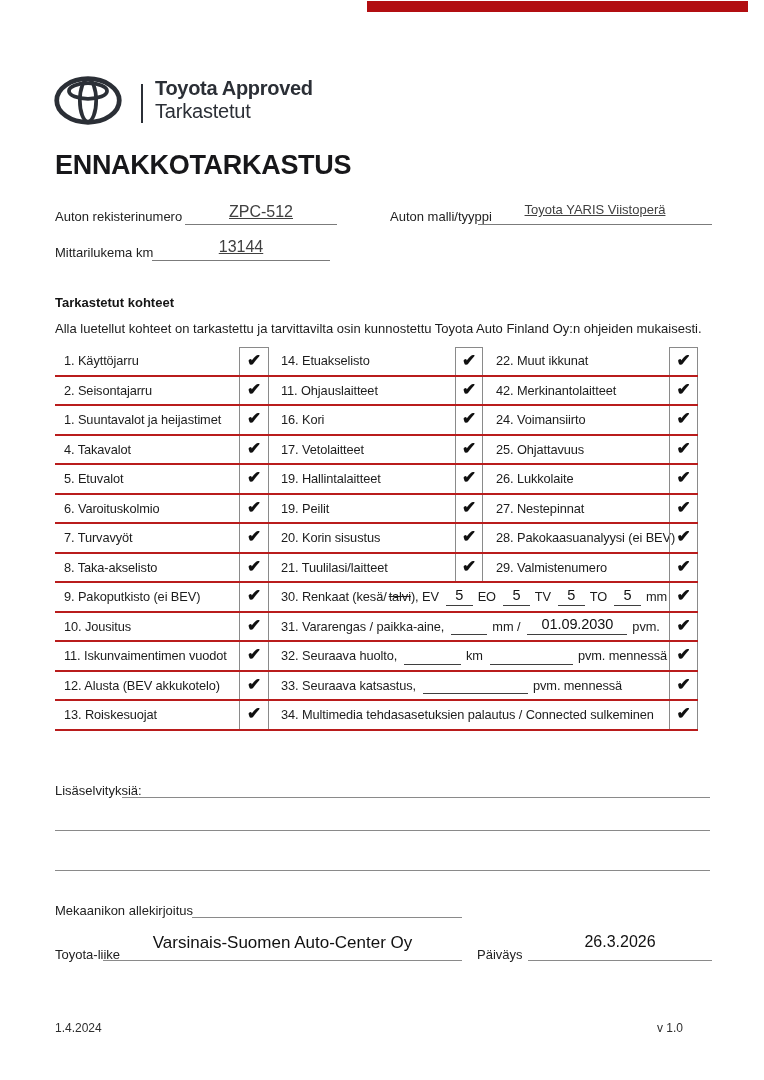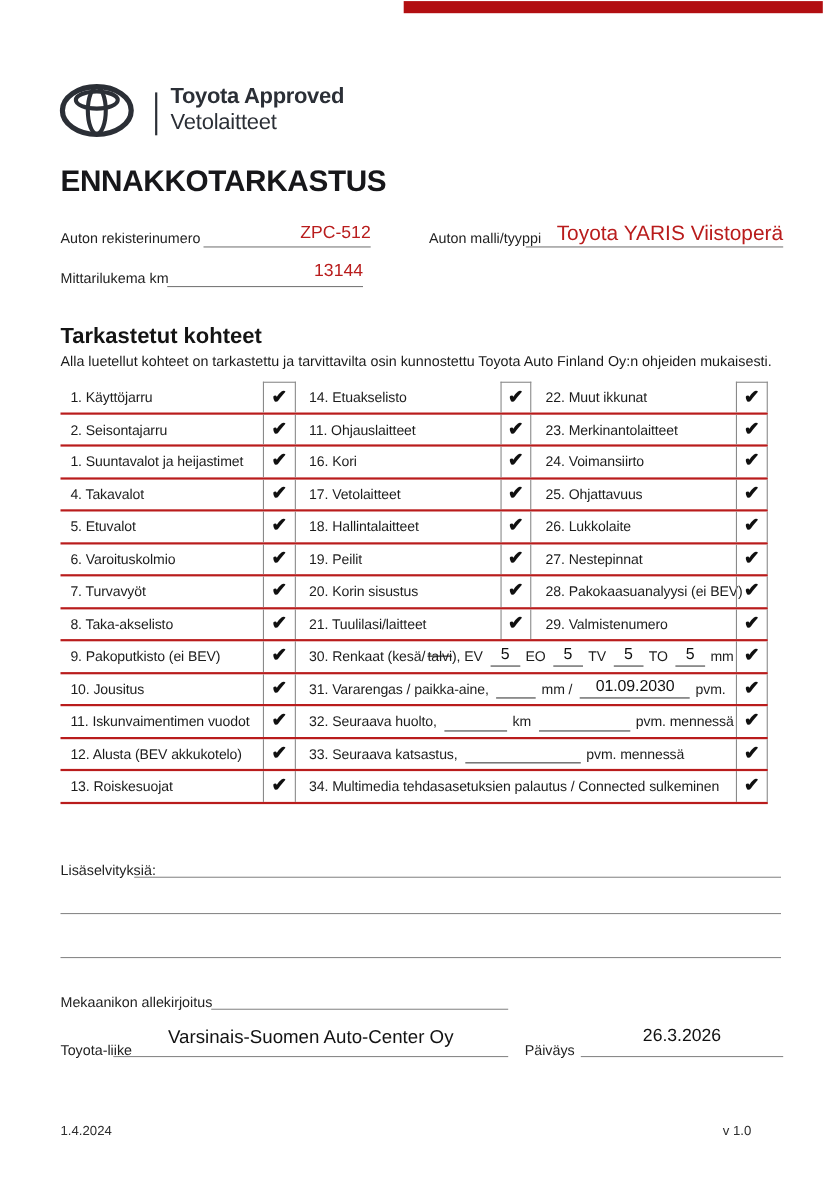--- a/index.html
+++ b/index.html
@@ -8,23 +8,23 @@
   .abs{position:absolute;}
   
   .redbar{position:absolute;top:1px;left:367px;width:381px;height:11px;}
   .brand1{position:absolute;left:155px;top:77px;font-size:20px;font-weight:700;color:#2b2f36;letter-spacing:-.3px;}
   .brand2{position:absolute;left:155px;top:100px;font-size:20px;font-weight:400;color:#2b2f36;letter-spacing:-.2px;}
   .logodiv{position:absolute;left:141px;top:84px;width:2px;height:39px;background:#2b2f36;}
   .doctitle{position:absolute;left:55px;top:150px;font-size:27px;font-weight:600;color:#17171a;letter-spacing:-.3px;}
   
   .flabel{position:absolute;font-size:13px;color:#222;}
   .uline{position:absolute;height:1px;background:#7b7b7b;}
-  .fvalue{position:absolute;font-size:16px;color:#b91c1c;text-align:right;}
-  
-  .sechead{position:absolute;left:55px;top:295px;font-size:20px;font-weight:700;color:#141414;}
+  .fvalue{position:absolute;font-size:16px;color:#404040;text-align:center;text-decoration:underline;}
+  
+  .sechead{position:absolute;left:55px;top:295px;font-size:13px;font-weight:700;color:#141414;}
   .intro{position:absolute;left:55px;top:321px;font-size:13px;color:#1b1b1b;width:670px;}
   
   .tbl{position:absolute;left:55px;top:347px;width:643px;}
   .trow{display:flex;height:29.5px;border-bottom:2px solid #b91c1c;box-sizing:border-box;align-items:stretch;}
   .cell{display:flex;align-items:center;box-sizing:border-box;font-size:12.8px;color:#1c1c1c;white-space:nowrap;letter-spacing:-.1px;}
   .c1{width:184px;padding-left:9px;}
   .c2{width:186px;padding-left:12px;}
   .c3{width:186px;padding-left:13px;}
   .cwide{width:400px;padding-left:12px;}
   .cb{width:30px;display:flex;align-items:center;justify-content:center;box-sizing:border-box;
@@ -49,31 +49,31 @@
 
   <div class="redbar" style="background: rgb(178, 14, 17);"></div>
 
   <svg class="abs" style="left:54px;top:76px" width="68" height="49" viewBox="0 0 100 72">
     <ellipse cx="50" cy="36" rx="46" ry="32" fill="none" stroke="#2b2f36" stroke-width="7"></ellipse>
     <ellipse cx="50" cy="36" rx="12" ry="31" fill="none" stroke="#2b2f36" stroke-width="5.5"></ellipse>
     <ellipse cx="50" cy="22" rx="28" ry="11.5" fill="none" stroke="#2b2f36" stroke-width="5.5"></ellipse>
   </svg>
   <div class="logodiv"></div>
   <div class="brand1">Toyota Approved</div>
-  <div class="brand2">Vetolaitteet</div>
+  <div class="brand2">Tarkastetut</div>
 
   <div class="doctitle">ENNAKKOTARKASTUS</div>
 
   <div class="flabel" style="left:55px;top:209px">Auton rekisterinumero</div>
   <div class="uline" style="left:185px;top:224px;width:152px"></div>
   <div class="fvalue" style="left:185px;top:203px;width:152px">ZPC-512</div>
 
   <div class="flabel" style="left:390px;top:209px">Auton malli/tyyppi</div>
   <div class="uline" style="left:478px;top:224px;width:234px"></div>
-  <div class="fvalue" style="left:478px;top:202px;width:234px;font-size:19px">Toyota YARIS Viistoperä</div>
+  <div class="fvalue" style="left:478px;top:202px;width:234px;font-size:13px">Toyota YARIS Viistoperä</div>
 
   <div class="flabel" style="left:55px;top:245px">Mittarilukema km</div>
   <div class="uline" style="left:152px;top:260px;width:178px"></div>
   <div class="fvalue" style="left:152px;top:238px;width:178px">13144</div>
 
   <div class="sechead">Tarkastetut kohteet</div>
   <div class="intro">Alla luetellut kohteet on tarkastettu ja tarvittavilta osin kunnostettu Toyota Auto Finland Oy:n ohjeiden mukaisesti.</div>
 
   <div class="tbl">
       <div class="trow first">
@@ -92,21 +92,21 @@
       </div>
       <div class="trow">
         <div class="cell c1">2. Seisontajarru</div>
         <div class="cb">
           <span class="mark">✔</span>
         </div>
         <div class="cell c2">11. Ohjauslaitteet</div>
         <div class="cb cb2">
           <span class="mark">✔</span>
         </div>
-        <div class="cell c3">23. Merkinantolaitteet</div>
+        <div class="cell c3">42. Merkinantolaitteet</div>
         <div class="cb cb3">
           <span class="mark">✔</span>
         </div>
       </div>
       <div class="trow">
         <div class="cell c1">1. Suuntavalot ja heijastimet</div>
         <div class="cb">
           <span class="mark">✔</span>
         </div>
         <div class="cell c2">16. Kori</div>
@@ -130,21 +130,21 @@
         <div class="cell c3">25. Ohjattavuus</div>
         <div class="cb cb3">
           <span class="mark">✔</span>
         </div>
       </div>
       <div class="trow">
         <div class="cell c1">5. Etuvalot</div>
         <div class="cb">
           <span class="mark">✔</span>
         </div>
-        <div class="cell c2">18. Hallintalaitteet</div>
+        <div class="cell c2">19. Hallintalaitteet</div>
         <div class="cb cb2">
           <span class="mark">✔</span>
         </div>
         <div class="cell c3">26. Lukkolaite</div>
         <div class="cb cb3">
           <span class="mark">✔</span>
         </div>
       </div>
       <div class="trow">
         <div class="cell c1">6. Varoituskolmio</div>

